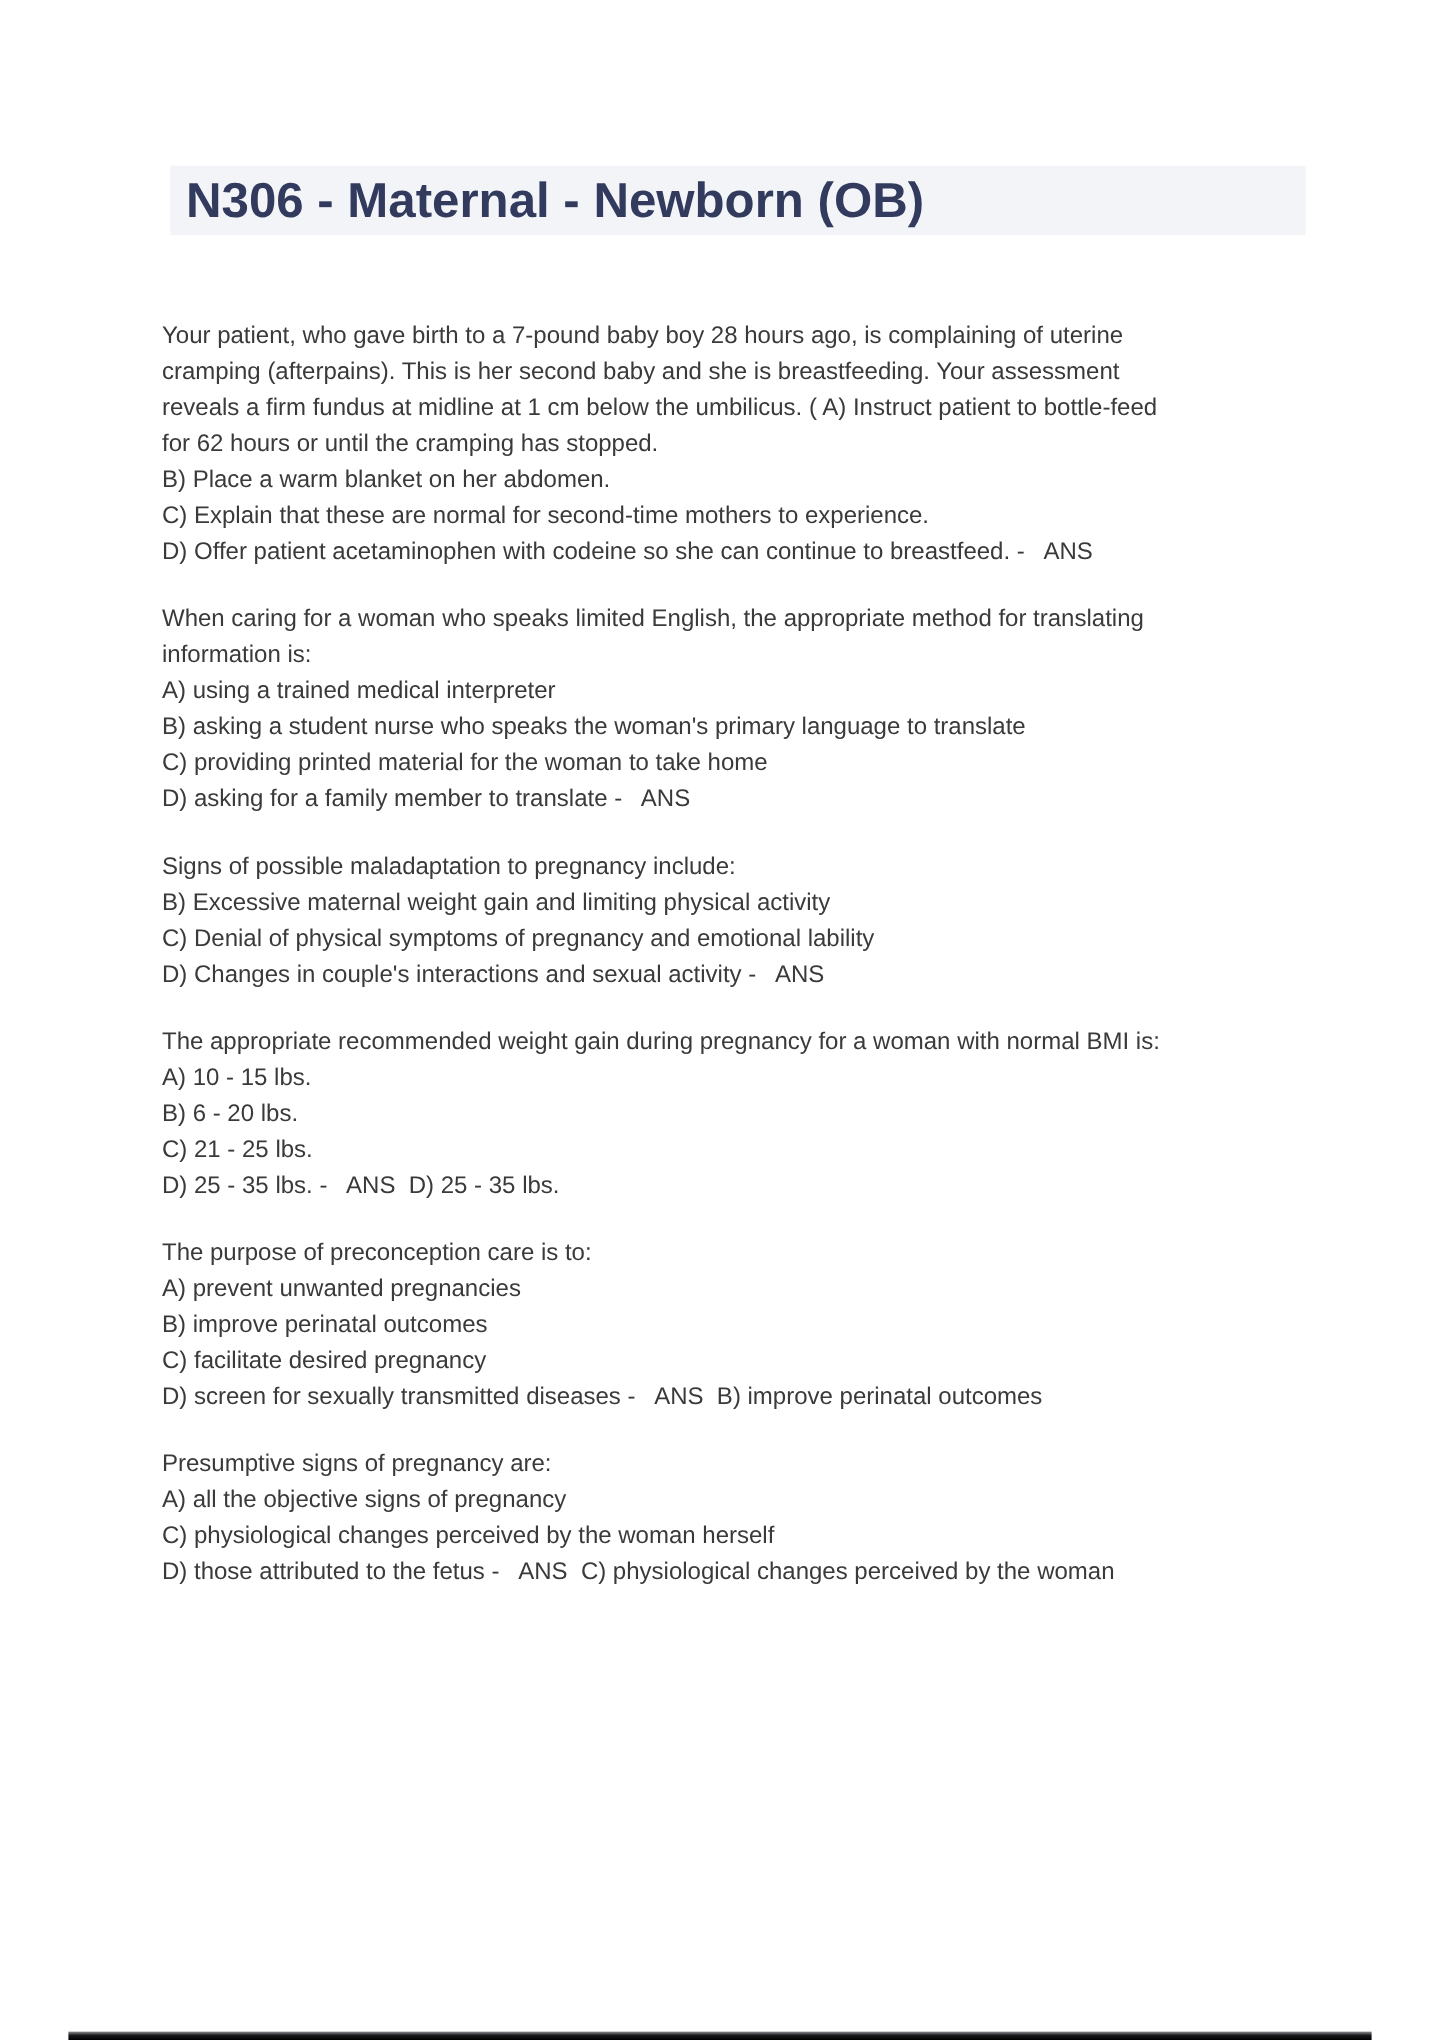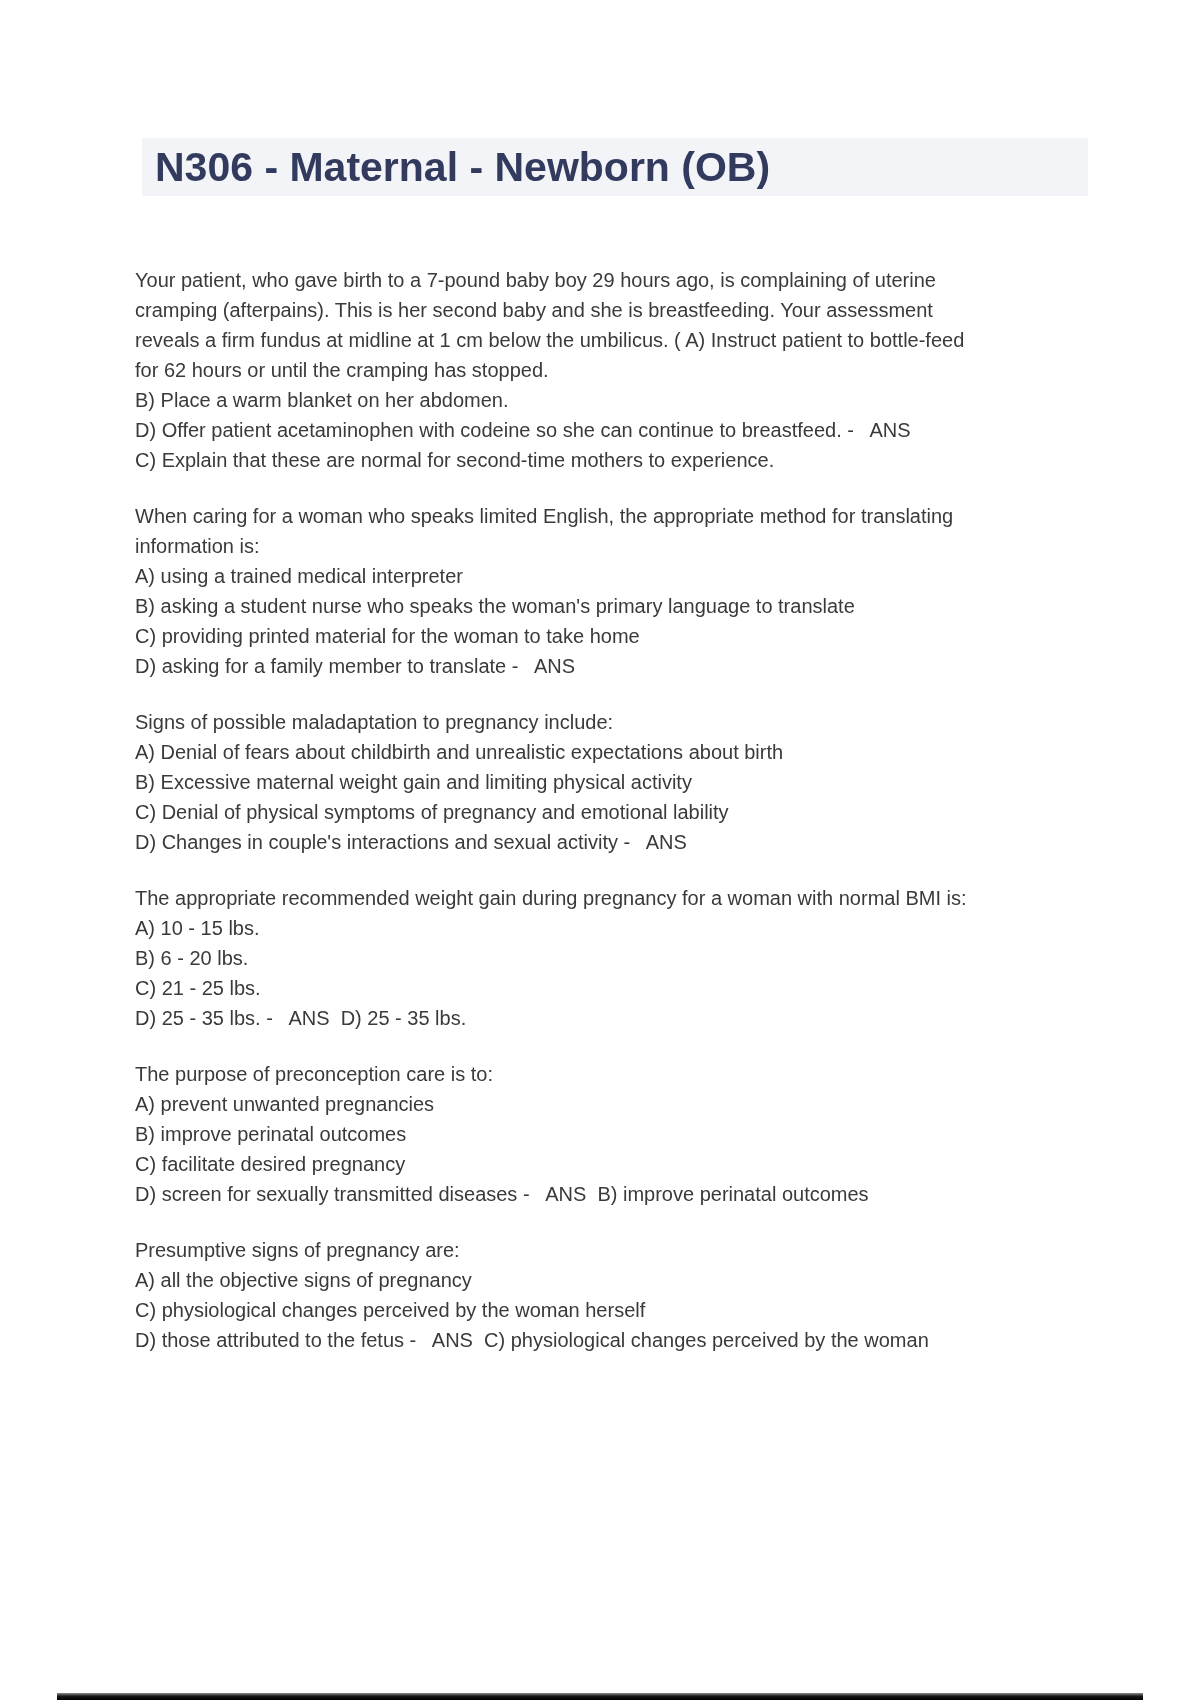--- a/index.html
+++ b/index.html
@@ -70,41 +70,40 @@
 
 <div class="page">
 
   <header class="title-bar">
     <h1 class="title">N306 - Maternal - Newborn (OB)</h1>
   </header>
 
   <main class="content">
 
     <section class="question">
-      <div class="line">Your patient, who gave birth to a 7-pound baby boy 29 hours ago, is complaining of uterine</div>
+      <div class="line">Your patient, who gave birth to a 7-pound baby boy 28 hours ago, is complaining of uterine</div>
       <div class="line">cramping (afterpains). This is her second baby and she is breastfeeding. Your assessment</div>
       <div class="line">reveals a firm fundus at midline at 1 cm below the umbilicus. ( A) Instruct patient to bottle-feed</div>
       <div class="line">for 62 hours or until the cramping has stopped.</div>
       <div class="line">B) Place a warm blanket on her abdomen.</div>
+      <div class="line">C) Explain that these are normal for second-time mothers to experience.</div>
       <div class="line">D) Offer patient acetaminophen with codeine so she can continue to breastfeed. -   ANS</div>
-      <div class="line">C) Explain that these are normal for second-time mothers to experience.</div>
     </section>
 
     <section class="question">
       <div class="line">When caring for a woman who speaks limited English, the appropriate method for translating</div>
       <div class="line">information is:</div>
       <div class="line">A) using a trained medical interpreter</div>
       <div class="line">B) asking a student nurse who speaks the woman's primary language to translate</div>
       <div class="line">C) providing printed material for the woman to take home</div>
       <div class="line">D) asking for a family member to translate -   ANS</div>
     </section>
 
     <section class="question">
       <div class="line">Signs of possible maladaptation to pregnancy include:</div>
-      <div class="line">A) Denial of fears about childbirth and unrealistic expectations about birth</div>
       <div class="line">B) Excessive maternal weight gain and limiting physical activity</div>
       <div class="line">C) Denial of physical symptoms of pregnancy and emotional lability</div>
       <div class="line">D) Changes in couple's interactions and sexual activity -   ANS</div>
     </section>
 
     <section class="question">
       <div class="line">The appropriate recommended weight gain during pregnancy for a woman with normal BMI is:</div>
       <div class="line">A) 10 - 15 lbs.</div>
       <div class="line">B) 6 - 20 lbs.</div>
       <div class="line">C) 21 - 25 lbs.</div>

